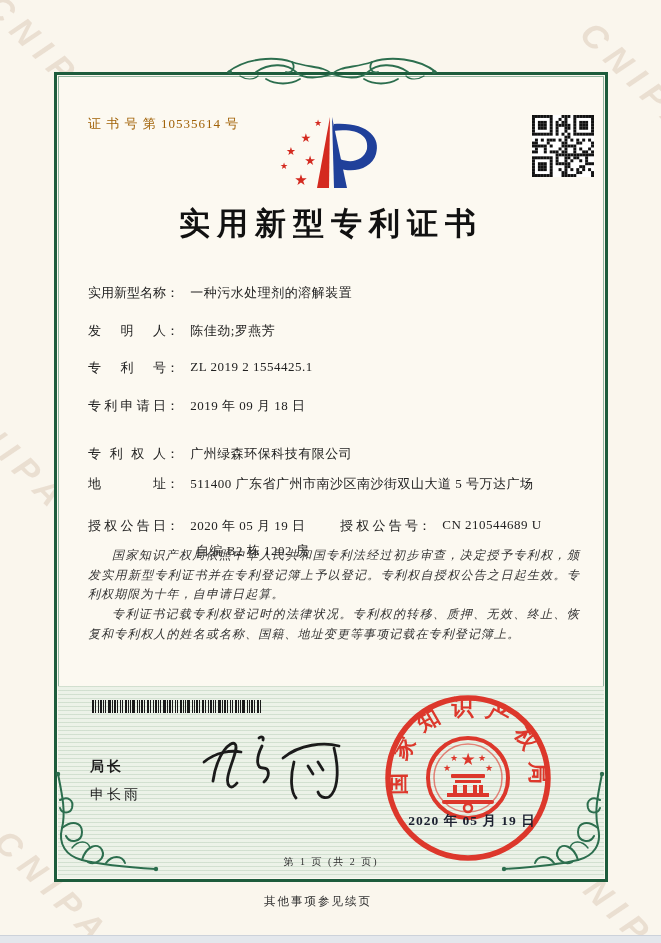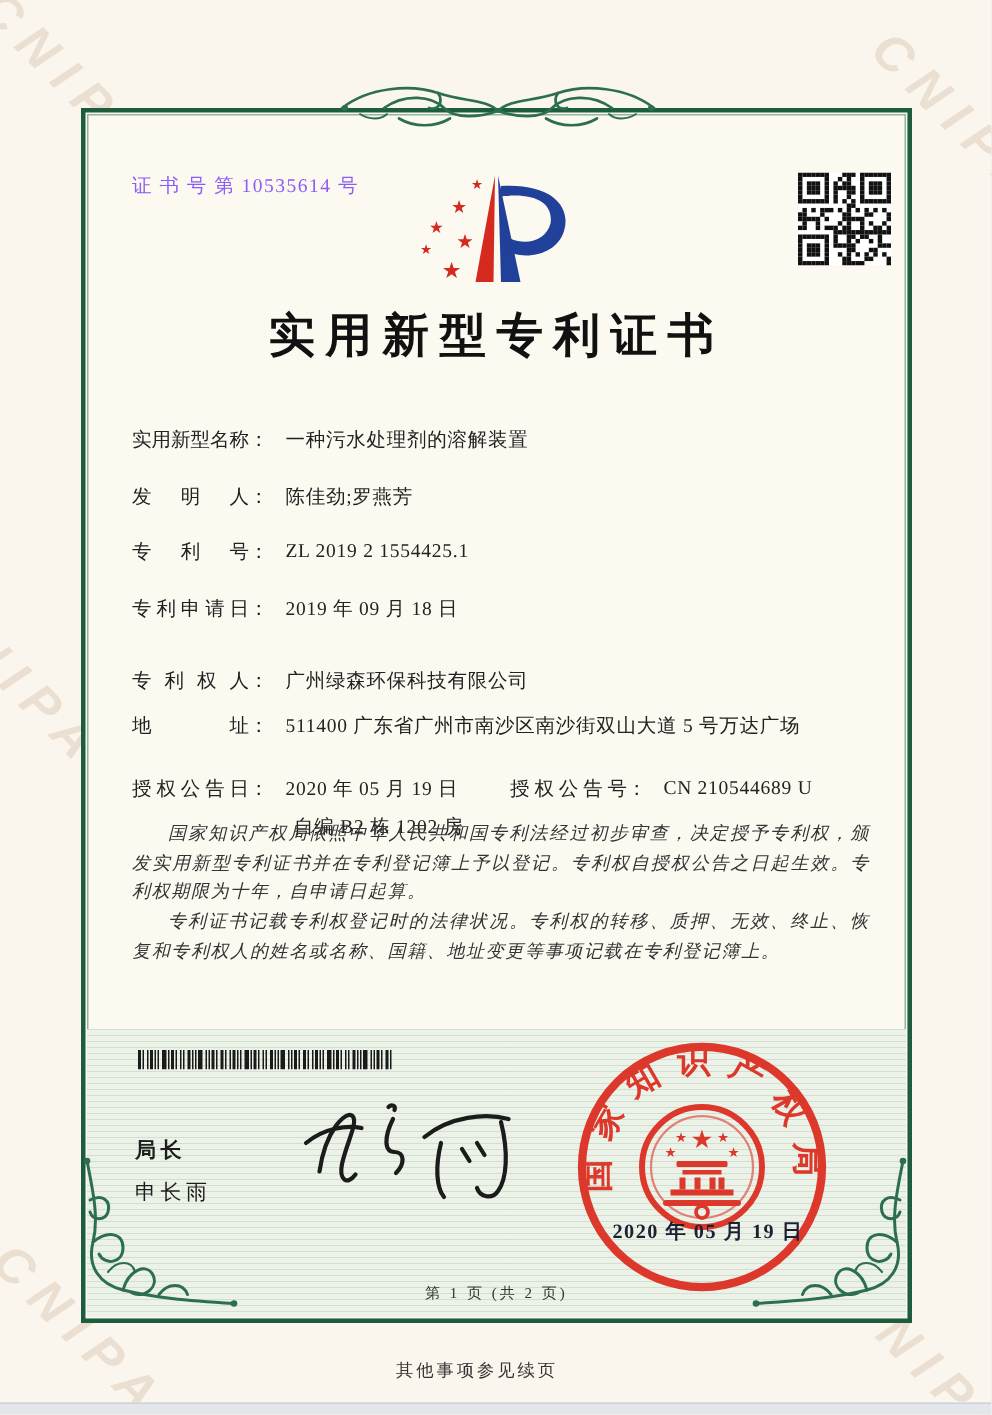--- a/index.html
+++ b/index.html
@@ -11,21 +11,21 @@
       font-weight:bold;font-style:italic;font-size:34px;letter-spacing:9px;
       color:rgba(199,170,145,0.30);transform:rotate(45deg);transform-origin:left top;
       pointer-events:none;white-space:nowrap;}
   .wm.inner{color:rgba(205,186,160,0.34);}
   
   .frame{position:absolute;left:54px;top:72px;width:554px;height:810px;box-sizing:border-box;
          border:3px solid #1d5c3c;background:#fcf9f1;
          box-shadow:inset 0 0 0 1px #fbf8f0, inset 0 0 0 2px #93b5a0;}
   .band{position:absolute;left:58px;top:686px;width:546px;height:192px;background:#ecf2e8;
         background-image:repeating-linear-gradient(180deg,rgba(140,175,145,.28) 0 1px,rgba(0,0,0,0) 1px 4px);}
-  .certno{position:absolute;left:88px;top:115px;font-size:13px;letter-spacing:1px;color:#8b5cf6;}
+  .certno{position:absolute;left:88px;top:115px;font-size:13px;letter-spacing:1px;color:#a16207;}
   .title{position:absolute;left:54px;top:203px;width:554px;text-align:center;
          font-size:31px;font-weight:bold;letter-spacing:7px;color:#111;}
   
   .frow{position:absolute;left:88px;font-size:13px;white-space:nowrap;color:#222;}
   .flabel{display:inline-block;width:78px;text-align:justify;text-align-last:justify;vertical-align:top;}
   .fcolon{display:inline-block;vertical-align:top;}
   .fvalue{display:inline-block;margin-left:8px;letter-spacing:0.5px;vertical-align:top;}
   .addr2{position:absolute;left:196px;top:494px;font-size:13px;letter-spacing:0.5px;margin-top:48px;}
   .gpair2{position:absolute;left:252px;top:0;}
   
@@ -35,21 +35,21 @@
   
   .barcode-box{position:absolute;left:92px;top:700px;}
   .signer{position:absolute;left:90px;font-family:"Liberation Sans","DejaVu Sans",sans-serif;
           font-size:14px;letter-spacing:3px;color:#1d1d1d;}
   .signature{position:absolute;left:195px;top:731px;}
   .seal{position:absolute;left:382px;top:692px;opacity:.93;}
   .seal-date{position:absolute;left:396px;top:812px;width:152px;text-align:center;
              font-size:13.5px;letter-spacing:1px;color:#1c2030;font-weight:bold;}
   .pageno{position:absolute;left:54px;top:855px;width:554px;text-align:center;font-size:10px;
           letter-spacing:2px;color:#333;}
-  .note{position:absolute;left:264px;top:894px;font-size:11.5px;letter-spacing:2px;color:#333;margin-top:12px;}
+  .note{position:absolute;left:264px;top:894px;font-size:11.5px;letter-spacing:2px;color:#333;}
   .scan-edge{position:absolute;left:0;bottom:0;width:661px;height:7px;background:#e3e7ec;border-top:1px solid #ccd2da;}
   .flourish{position:absolute;pointer-events:none;}
   svg{display:block;}
 </style>
 </head>
 <body>
 
 <div class="page">
 
   <svg width="0" height="0" class="abs" aria-hidden="true">

